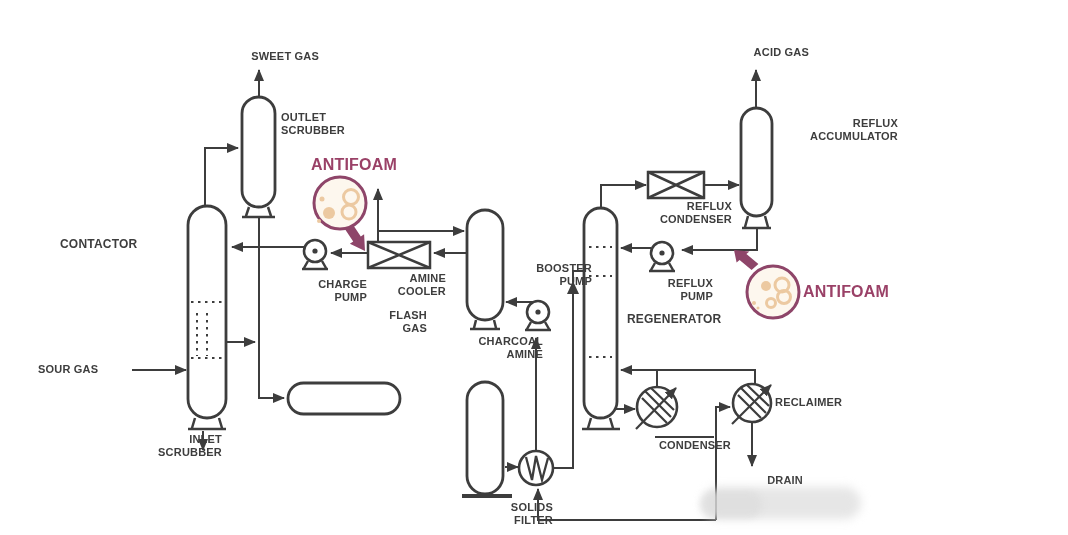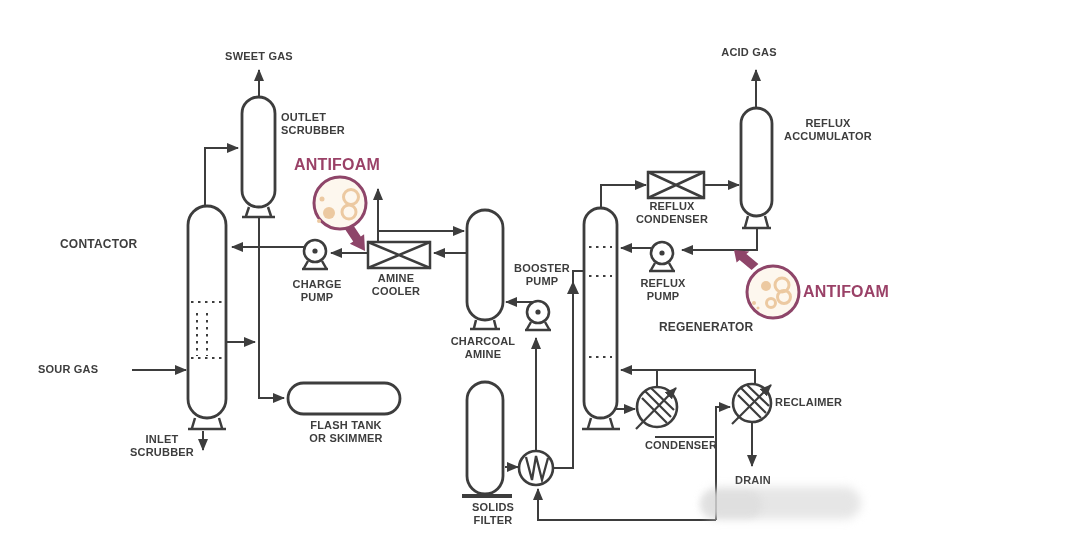--- a/index.html
+++ b/index.html
@@ -1,21 +1,21 @@
 <!DOCTYPE html>
 <html><head>
 <meta charset="utf-8">
 <style>
   html,body{margin:0;padding:0;background:#ffffff;}
   .canvas{position:relative;width:1068px;height:535px;background:#ffffff;overflow:hidden;
           font-family:"Liberation Sans",sans-serif;}
   svg{position:absolute;left:0;top:0;}
   .lbl{position:absolute;font:bold 11px/13px "Liberation Sans",sans-serif;color:#3d3d3d;
        white-space:pre-line;letter-spacing:.2px;}
-  .center{text-align:center}
+  .center{text-align:right}
   .right{text-align:left}
   .big{font-size:12px;line-height:14px;}
   .maroon{color:#9a4167;font-size:16px;}
   .wm{position:absolute;border-radius:16px;}
   .wm1{left:703px;top:487px;width:158px;height:32px;background:rgba(205,205,205,.5);filter:blur(5px);}
   .wm2{left:700px;top:491px;width:62px;height:27px;background:rgba(220,220,220,.65);filter:blur(3px);}
 </style>
 </head>
 <body>
 
@@ -154,32 +154,32 @@
 
   <div class="lbl center" style="left:199px;top:50px;width:120px;">SWEET GAS</div>
   <div class="lbl" style="left:281px;top:111px;width:90px;">OUTLET
 SCRUBBER</div>
   <div class="lbl center maroon" style="left:277px;top:158px;width:120px;">ANTIFOAM</div>
   <div class="lbl right big" style="left:60px;top:237px;width:113px;">CONTACTOR</div>
   <div class="lbl center" style="left:267px;top:278px;width:100px;">CHARGE
 PUMP</div>
   <div class="lbl center" style="left:346px;top:272px;width:100px;">AMINE
 COOLER</div>
+  <div class="lbl center" style="left:327px;top:309px;width:100px;">FLASH
+GAS</div>
   <div class="lbl right" style="left:38px;top:363px;width:90px;">SOUR GAS</div>
   <div class="lbl center" style="left:102px;top:433px;width:120px;">INLET
 SCRUBBER</div>
-  <div class="lbl center" style="left:271px;top:419px;width:150px;">FLASH TANK
-OR SKIMMER</div>
   <div class="lbl center" style="left:423px;top:335px;width:120px;">CHARCOAL
 AMINE</div>
   <div class="lbl center" style="left:492px;top:262px;width:100px;">BOOSTER
 PUMP</div>
   <div class="lbl center" style="left:433px;top:501px;width:120px;">SOLIDS
 FILTER</div>
-  <div class="lbl big" style="left:627px;top:320px;width:140px;margin-left:32px;">REGENERATOR</div>
+  <div class="lbl big" style="left:627px;top:312px;width:140px;">REGENERATOR</div>
   <div class="lbl center" style="left:612px;top:200px;width:120px;">REFLUX
 CONDENSER</div>
   <div class="lbl center" style="left:613px;top:277px;width:100px;">REFLUX
 PUMP</div>
   <div class="lbl center" style="left:689px;top:46px;width:120px;">ACID GAS</div>
   <div class="lbl center" style="left:758px;top:117px;width:140px;">REFLUX
 ACCUMULATOR</div>
   <div class="lbl maroon" style="left:803px;top:285px;width:110px;">ANTIFOAM</div>
   <div class="lbl center" style="left:631px;top:439px;width:100px;">CONDENSER</div>
   <div class="lbl" style="left:775px;top:396px;width:110px;">RECLAIMER</div>

